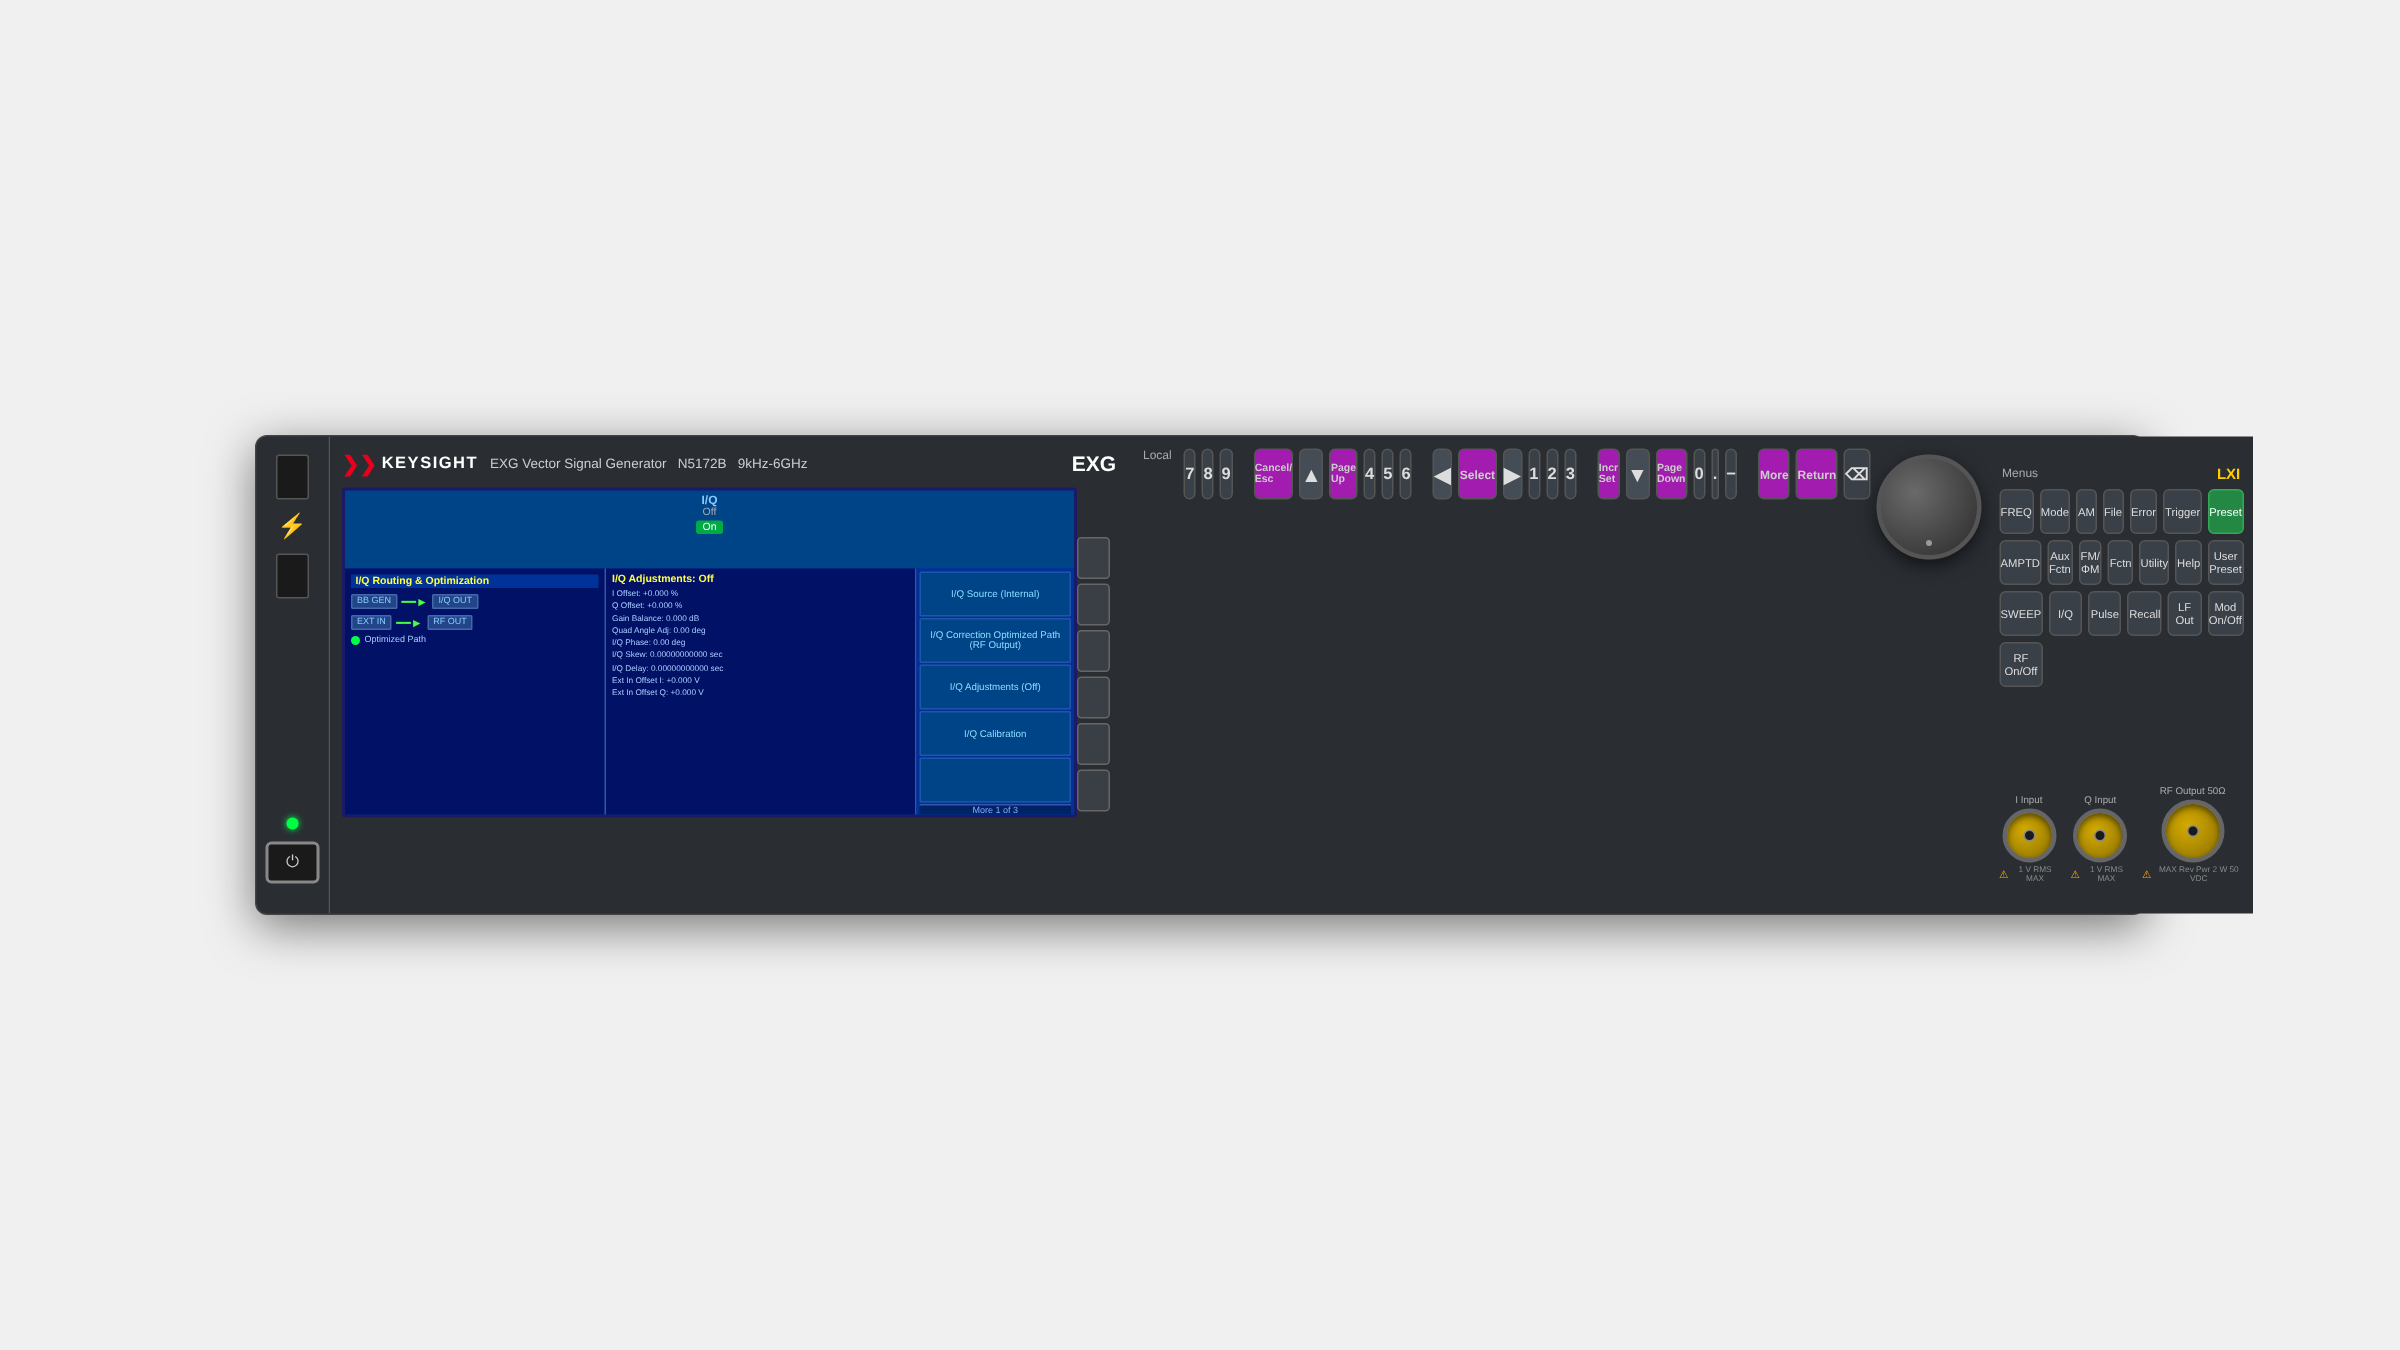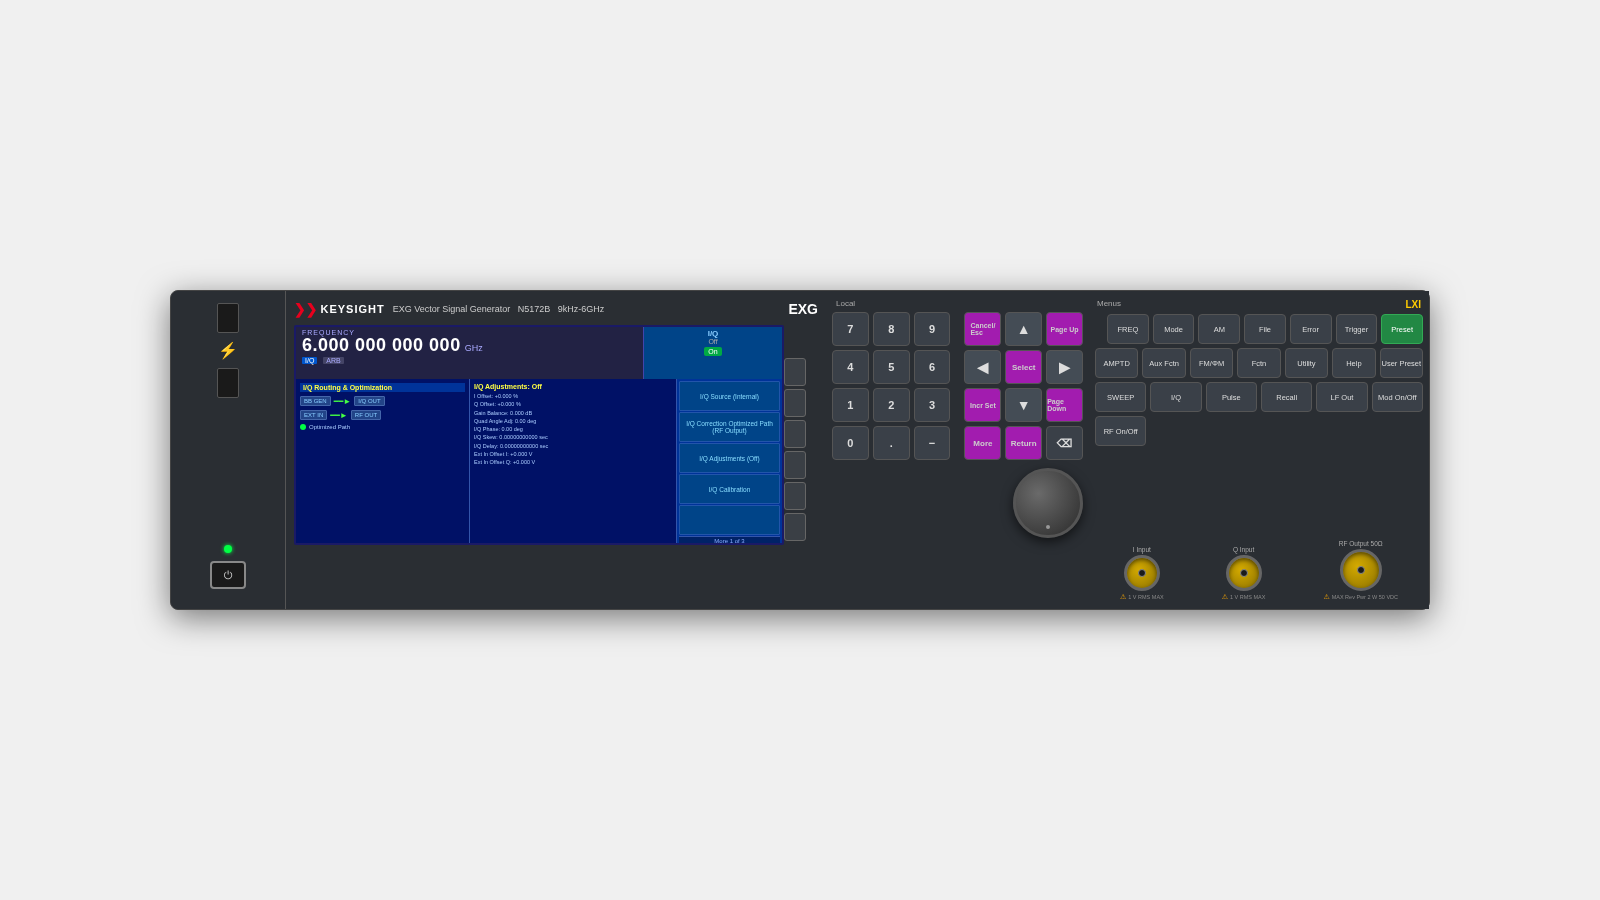--- a/index.html
+++ b/index.html
@@ -389,21 +389,21 @@
       border: 1px solid #666;
       border-radius: 3px;
       cursor: pointer;
     }
 
     
     .keypad-section {
       flex: 1;
       background: #2a2e33;
       display: flex;
-      flex-direction: column;
+      flex-direction: row;
       padding: 8px 6px;
       gap: 4px;
     }
 
     .keypad-top-labels {
       display: flex;
       justify-content: space-between;
       padding: 0 4px;
     }
 
@@ -463,21 +463,21 @@
       background: #999;
       border-radius: 50%;
     }
 
     
     .func-section {
       width: 340px;
       background: #2a2e33;
       display: flex;
       flex-direction: column;
-      padding: 8px 6px;
+      padding: 20px 6px;
       gap: 4px;
     }
 
     .func-labels {
       display: flex;
       justify-content: space-between;
       padding: 0 2px;
     }
 
     .func-label {
@@ -593,31 +593,20 @@
         &nbsp;
         <span>9kHz-6GHz</span>
       </span>
       <span class="exg-label-top">EXG</span>
     </div>
 
     <div style="display:flex; gap:0;">
       <div class="lcd-screen">
 
         <div class="lcd-top-bar">
-          <div class="freq-section">
-            <div class="freq-label">FREQUENCY</div>
-            <div style="display:flex; align-items:baseline; gap:4px;">
-              <span class="freq-value">6.000 000 000 000</span>
-              <span class="freq-unit">GHz</span>
-            </div>
-            <div class="freq-sub">
-              <span class="iq-tag">I/Q</span>
-              <span class="arb-tag">ARB</span>
-            </div>
-          </div>
           <div class="iq-section-top">
             <div class="iq-top-label">I/Q</div>
             <div class="iq-off-label">Off</div>
             <div class="iq-on-badge">On</div>
           </div>
         </div>
 
         <div class="lcd-main">
 
           <div class="lcd-left">
@@ -728,21 +717,21 @@
       </div>
     </div>
   </div>
 
   <div class="func-section">
     <div class="func-labels">
       <span class="func-label">Menus</span>
       <span class="lxi-label">LXI</span>
     </div>
 
-    <div style="display:grid; grid-template-columns: repeat(7, 1fr); gap:4px;margin-left:12px;">
+    <div style="display:grid; grid-template-columns: repeat(7, 1fr); gap:4px;">
       <div class="func-btn">FREQ</div>
       <div class="func-btn">Mode</div>
       <div class="func-btn">AM</div>
       <div class="func-btn">File</div>
       <div class="func-btn">Error</div>
       <div class="func-btn">Trigger</div>
       <div class="func-btn green">Preset</div>
     </div>
 
     <div style="display:grid; grid-template-columns: repeat(7, 1fr); gap:4px;">

